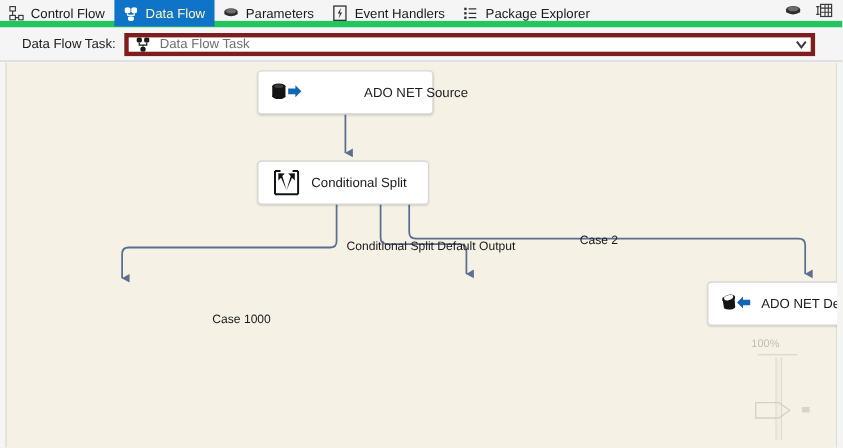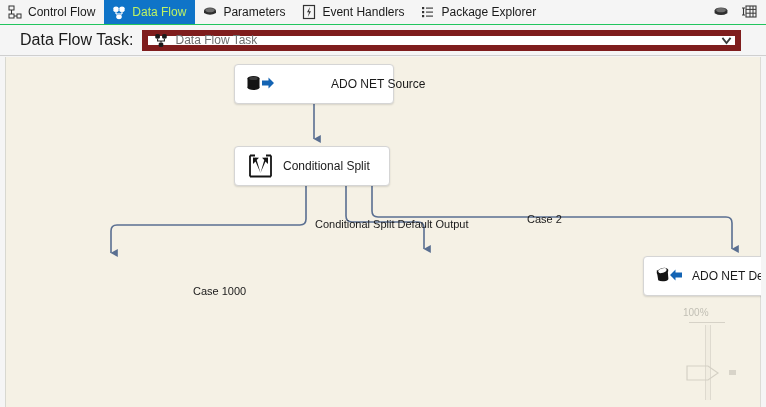--- a/index.html
+++ b/index.html
@@ -23,39 +23,39 @@
     overflow: hidden;
   }
 
   
   .tabstrip {
     position: absolute;
     left: 0; top: 0;
     width: 766px;
     height: 25px;
     background: #f5f5f5;
-    border-bottom: 1px solid #22c55e;
+    border-bottom: 6px solid #22c55e;
     display: flex;
     align-items: stretch;
     box-sizing: border-box;
   }
   .tab {
     display: flex;
     align-items: center;
     gap: 5px;
     padding: 0 9px 0 7px;
     height: 24px;
     cursor: default;
     color: #1a1a1a;
     white-space: nowrap;
     font-size: 12px;
   }
   .tab.active {
     background: #0f74c8;
-    color: #bef264;
+    color: #fef9c3;
     align-items: center;
   }
   .tab .tico {
     width: 16px; height: 16px;
     display: inline-flex;
     align-items: center;
     justify-content: center;
     flex: none;
   }
   .tabstrip-spacer { flex: 1 1 auto; }
@@ -75,31 +75,31 @@
     height: 31px;
     background: #f5f5f5;
     border-bottom: 1px solid #cfcfcf;
     display: flex;
     align-items: center;
     box-sizing: border-box;
   }
   .taskbar-label {
     margin-left: 20px;
     margin-right: 8px;
-    font-size: 16px;
+    font-size: 12px;
     color: #1a1a1a;
     white-space: nowrap;
   }
   .combo {
     position: relative;
     flex: 1 1 auto;
     margin-right: 25px;
     height: 21px;
     background: #ffffff;
-    border: 6px solid #7f1d1d;
+    border: 4px solid #7f1d1d;
     display: flex;
     align-items: center;
     box-sizing: border-box;
   }
   .combo .cicon {
     width: 16px; height: 16px;
     margin-left: 5px; margin-right: 7px;
     display: inline-flex; align-items: center; justify-content: center;
     flex: none;
   }

